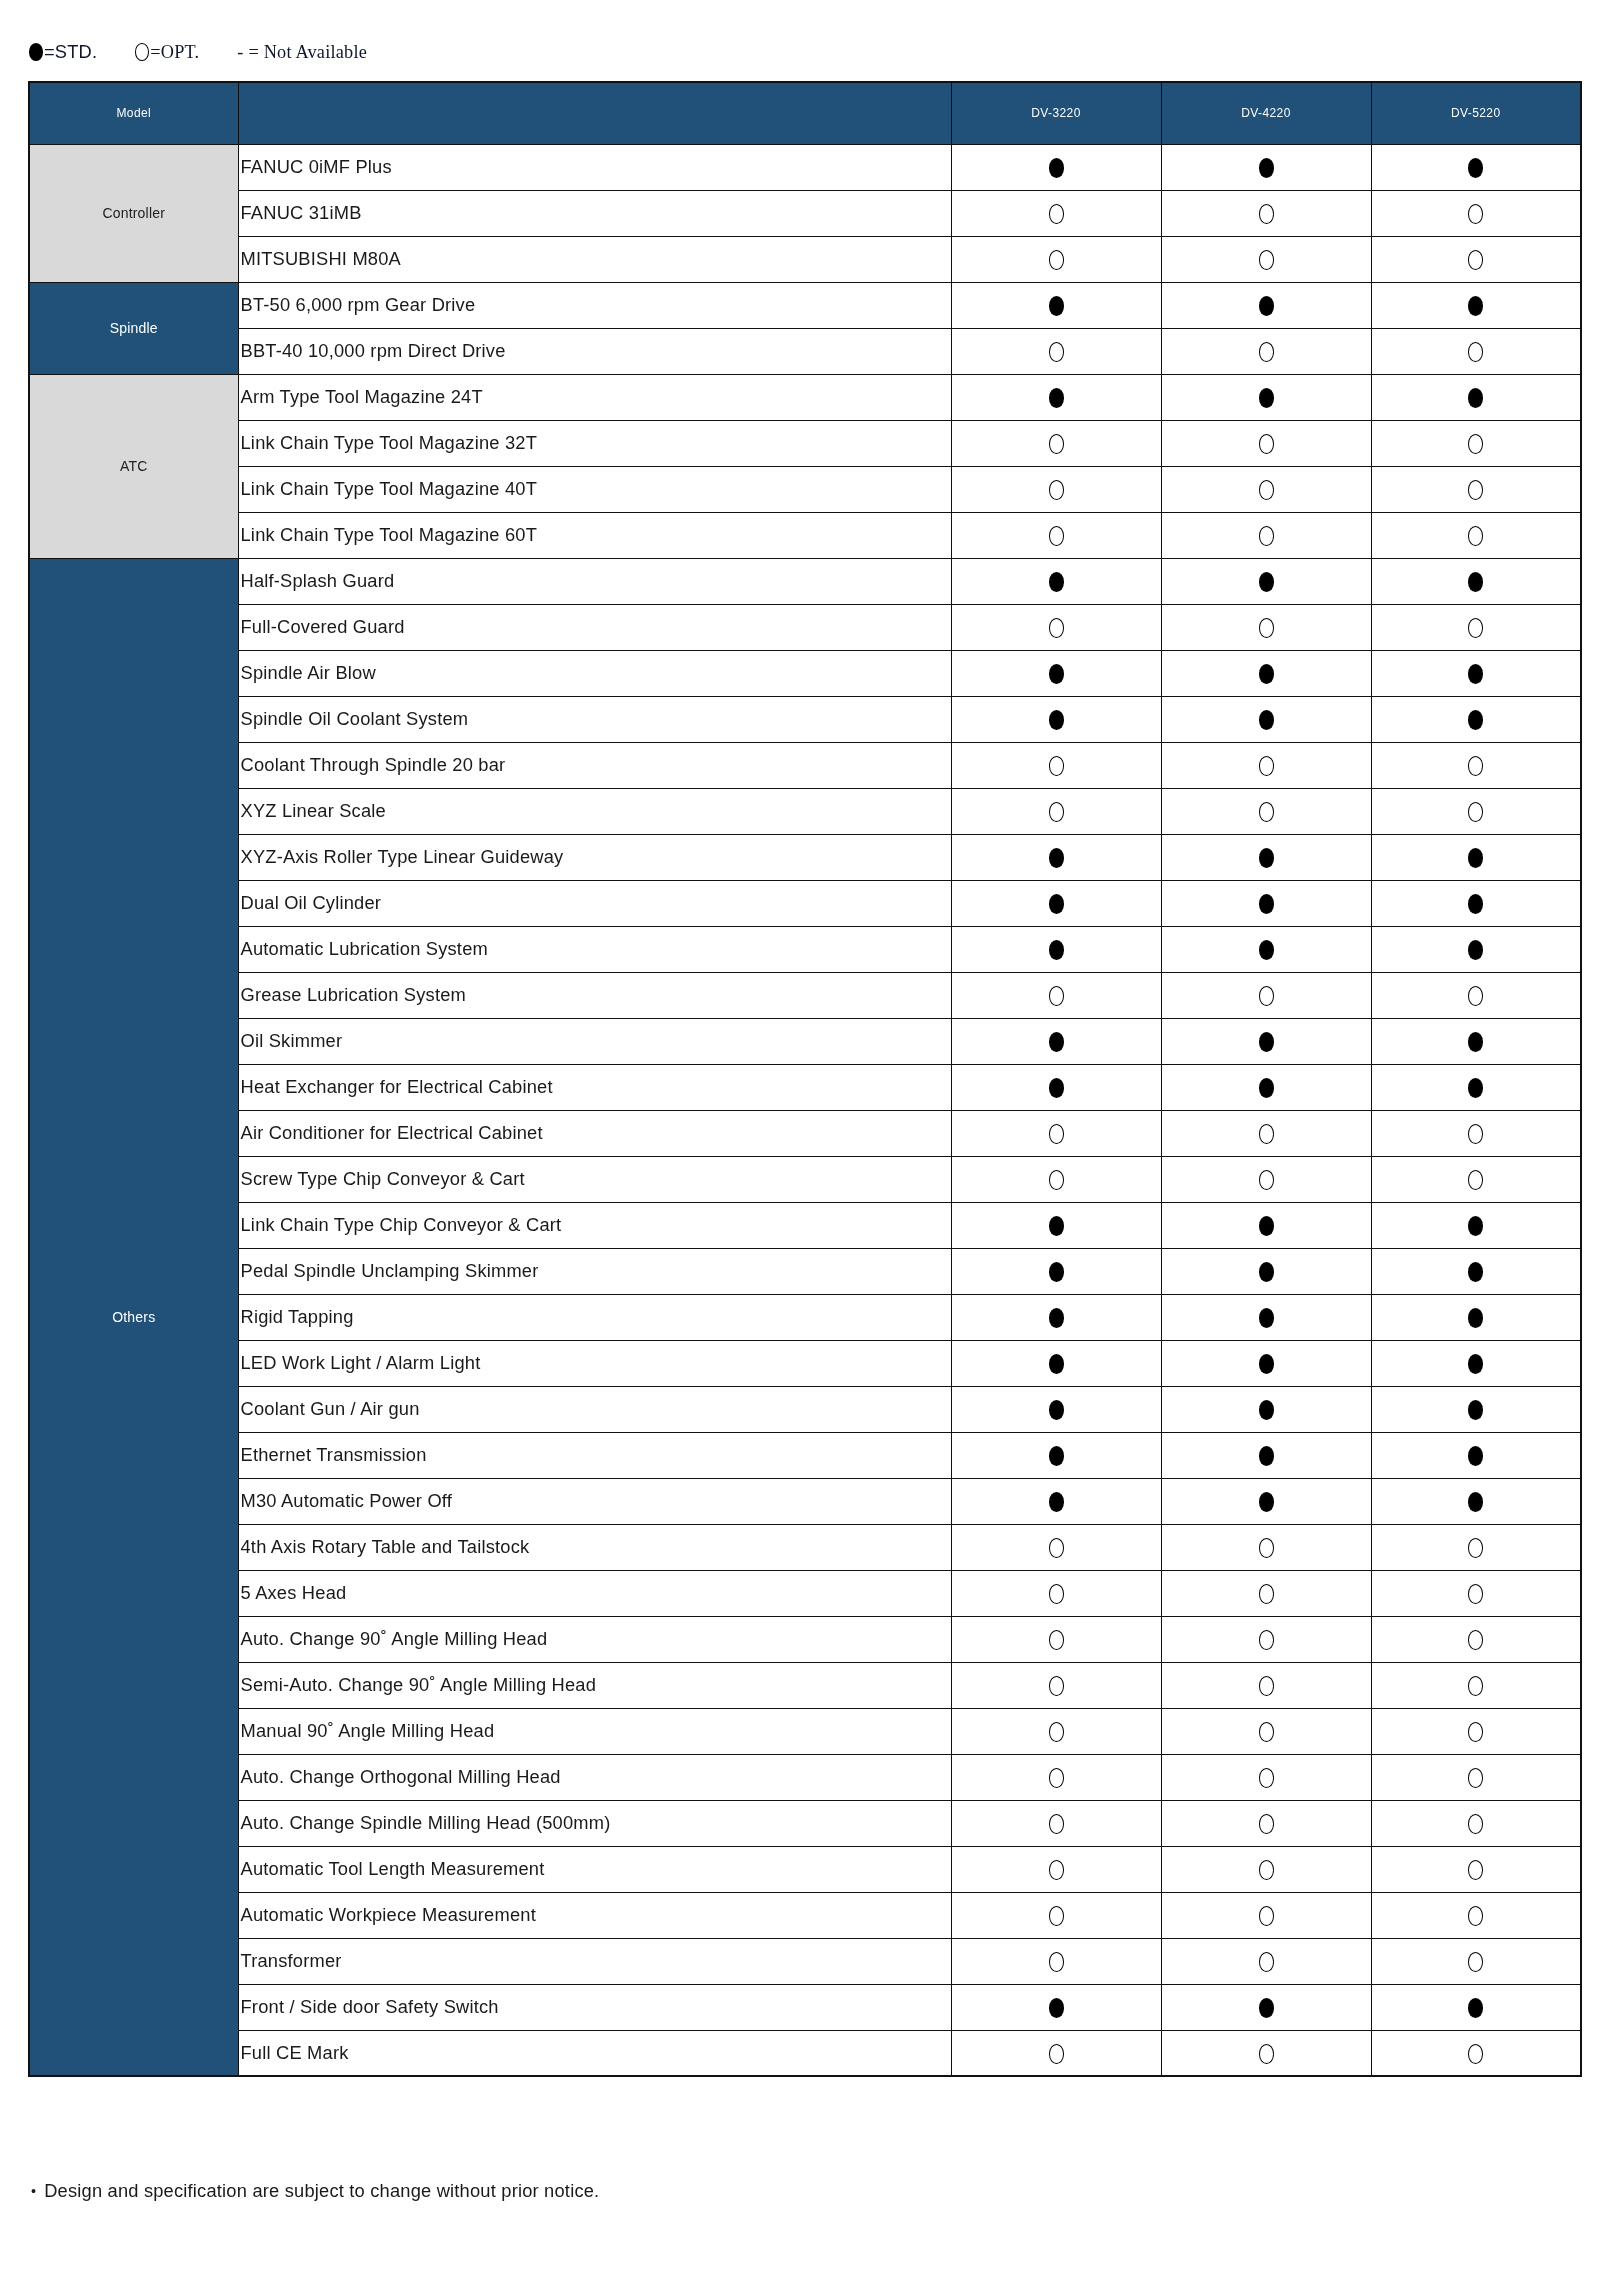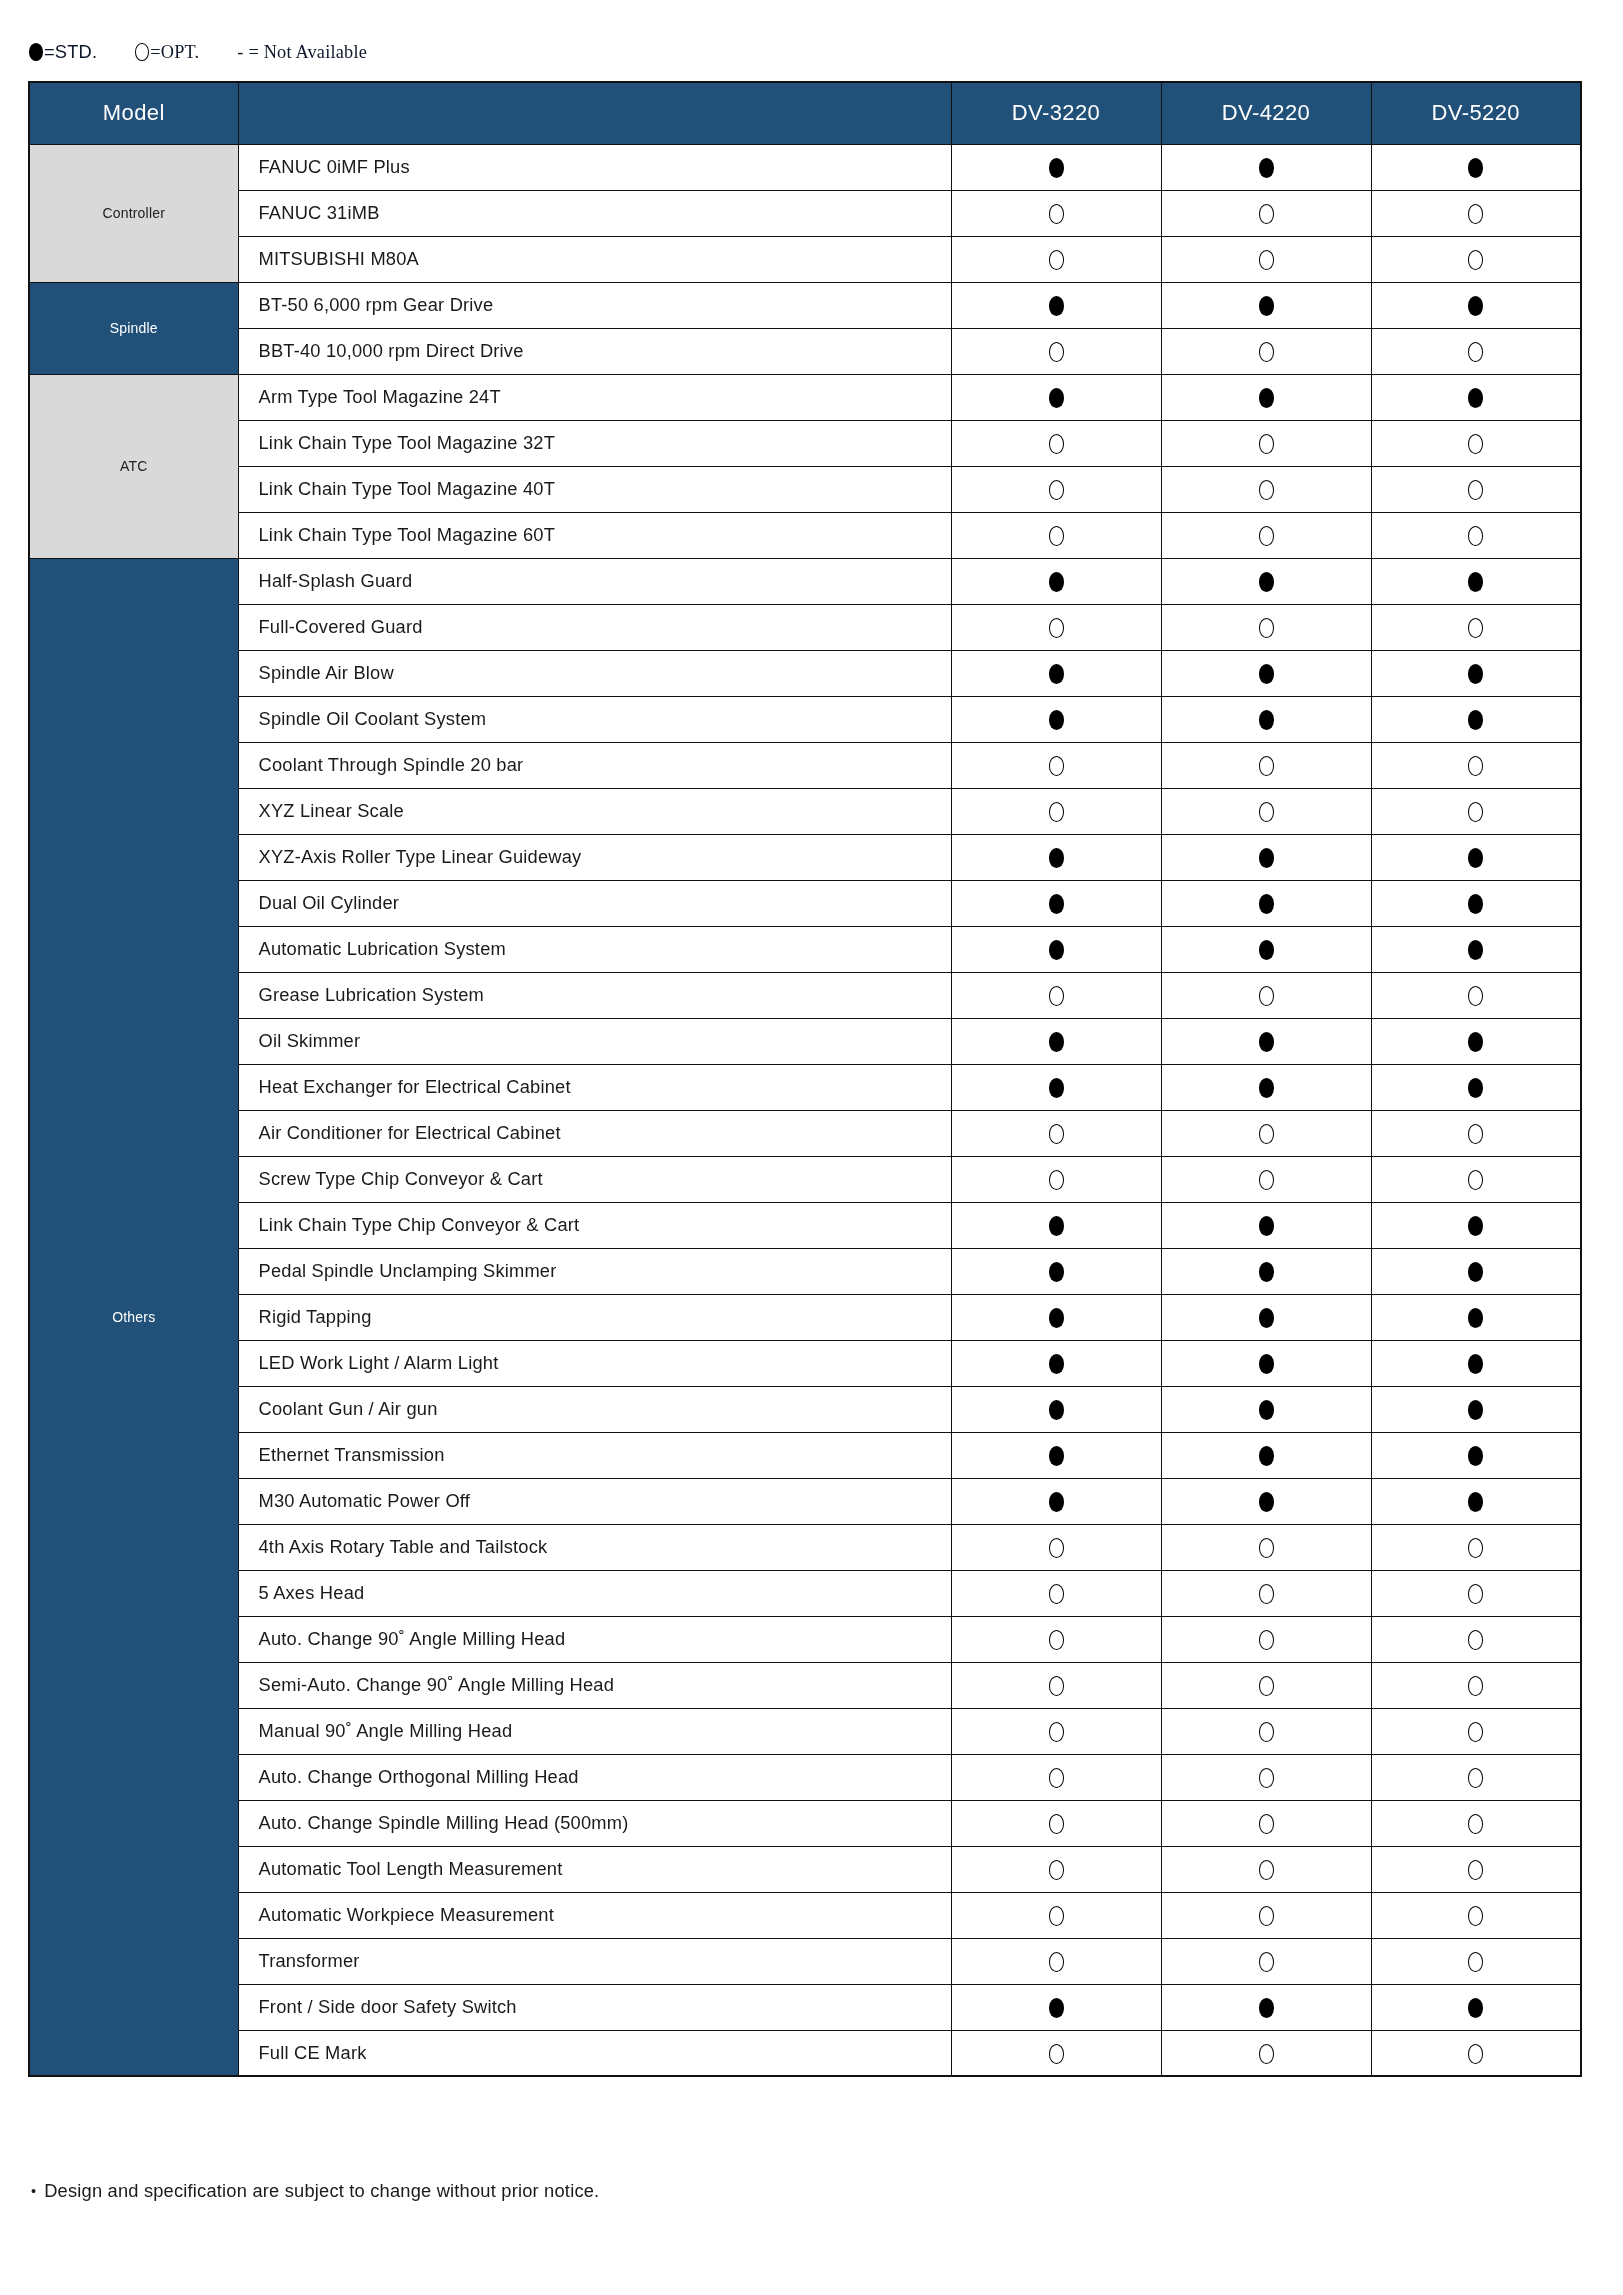--- a/index.html
+++ b/index.html
@@ -26,23 +26,23 @@
 
   
   table.spec{position:absolute;left:28px;top:81px;width:1552px;
     border-collapse:collapse;table-layout:fixed;background:var(--white);}
   table.spec col.c-cat{width:209px;}
   table.spec col.c-feat{width:713px;}
   table.spec col.c-m{width:210px;}
   table.spec th,table.spec td{border:1.3px solid var(--border);}
   table.spec{border:2.6px solid var(--border);}
   thead th{height:62px;background:var(--blue);color:var(--white);
-    font-weight:400;font-size:22px;letter-spacing:0.4px;text-align:center;vertical-align:middle;}
+    font-weight:400;font-size:12px;letter-spacing:0.4px;text-align:center;vertical-align:middle;}
   td{height:46px;vertical-align:middle;font-size:18.3px;letter-spacing:0.2px;}
-  td.feature{background:var(--white);text-align:left;padding-left:20px;color:var(--text);}
+  td.feature{background:var(--white);text-align:left;padding-left:2px;color:var(--text);}
   td.value{text-align:center;}
   td.value .sym{vertical-align:middle;}
   td.category{text-align:center;font-size:14px;}
   td.category.gray{background:var(--gray);color:#222;}
   td.category.blue{background:var(--blue);color:var(--white);}
 
   
   .footer{position:absolute;left:31px;top:2180px;display:flex;align-items:center;
     font-size:18.3px;letter-spacing:0.2px;color:var(--text);}
   .footer .bullet{font-size:14.4px;margin-right:7.9px;}

